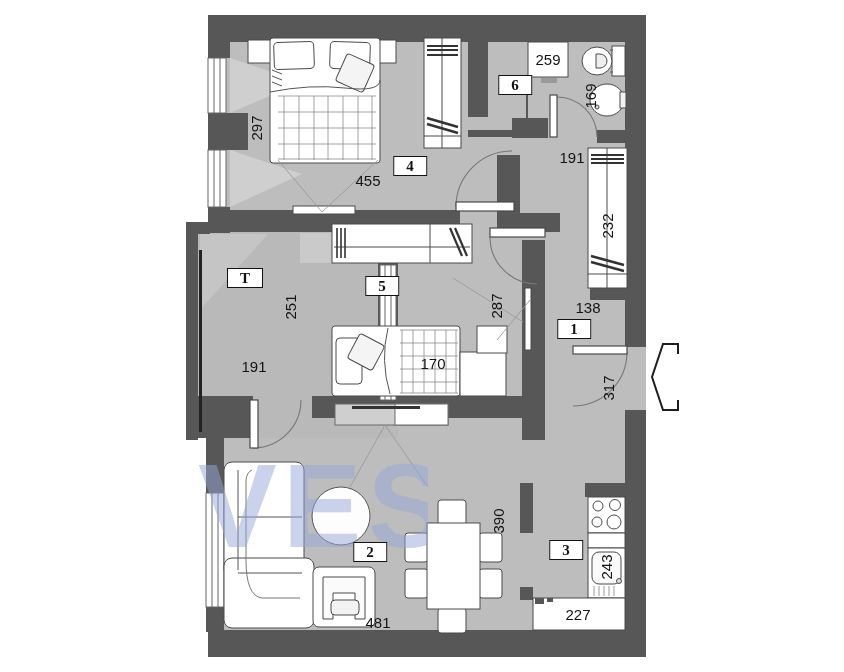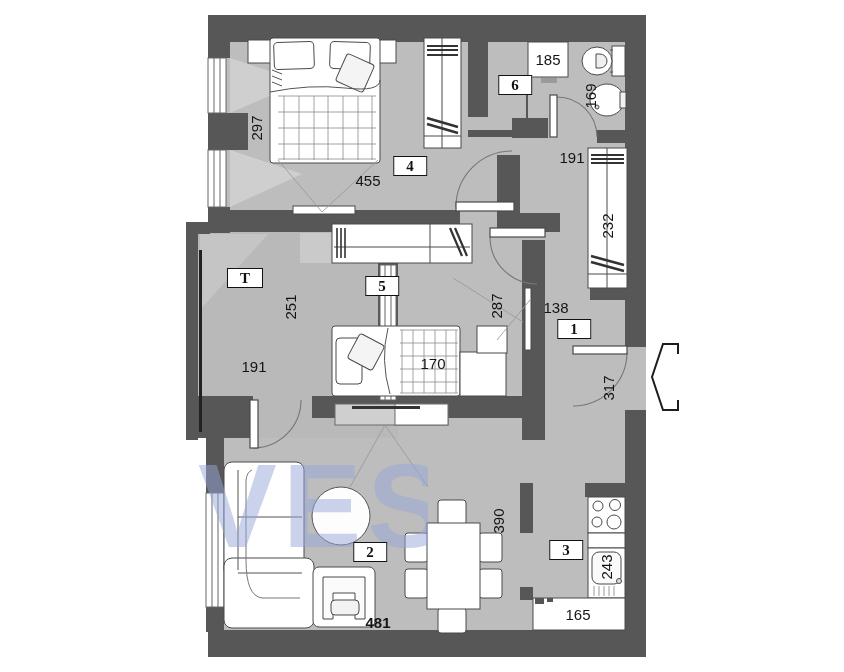--- a/index.html
+++ b/index.html
@@ -241,34 +241,34 @@
 
   <g stroke="#1e1e1e" stroke-width="2" fill="none">
     <path d="M678 354 L678 344 L663 344 L652 377 L663 410 L678 410 L678 400"></path>
   </g>
 </svg>
 
 <div id="watermark">VES</div>
 
 <div class="dim vert" style="left:256px;top:128px;">297</div>
 <div class="dim" style="left:368px;top:180px;">455</div>
-<div class="dim" style="left:548px;top:59px;">185</div>
+<div class="dim" style="left:548px;top:59px;">259</div>
 <div class="dim vert" style="left:590px;top:96px;">169</div>
 <div class="dim" style="left:572px;top:157px;">191</div>
 <div class="dim vert" style="left:607px;top:226px;">232</div>
-<div class="dim" style="left:556px;top:307px;">138</div>
+<div class="dim" style="left:588px;top:307px;">138</div>
 <div class="dim vert" style="left:608px;top:388px;">317</div>
 <div class="dim vert" style="left:496px;top:306px;">287</div>
 <div class="dim" style="left:433px;top:363px;">170</div>
 <div class="dim vert" style="left:290px;top:307px;">251</div>
 <div class="dim" style="left:254px;top:366px;">191</div>
-<div class="dim" style="left:378px;top:622px;font-weight:bold;">481</div>
+<div class="dim" style="left:378px;top:622px;">481</div>
 <div class="dim vert" style="left:498px;top:521px;">390</div>
 <div class="dim vert" style="left:606px;top:567px;">243</div>
-<div class="dim" style="left:578px;top:614px;">165</div>
+<div class="dim" style="left:578px;top:614px;">227</div>
 
 <div class="roombox" style="left:574px;top:329px;">1</div>
 <div class="roombox" style="left:370px;top:552px;">2</div>
 <div class="roombox" style="left:566px;top:550px;">3</div>
 <div class="roombox" style="left:410px;top:166px;">4</div>
 <div class="roombox" style="left:382px;top:286px;">5</div>
 <div class="roombox" style="left:515px;top:85px;">6</div>
 <div class="roombox" style="left:245px;top:278px;">T</div>
 
 </div>

